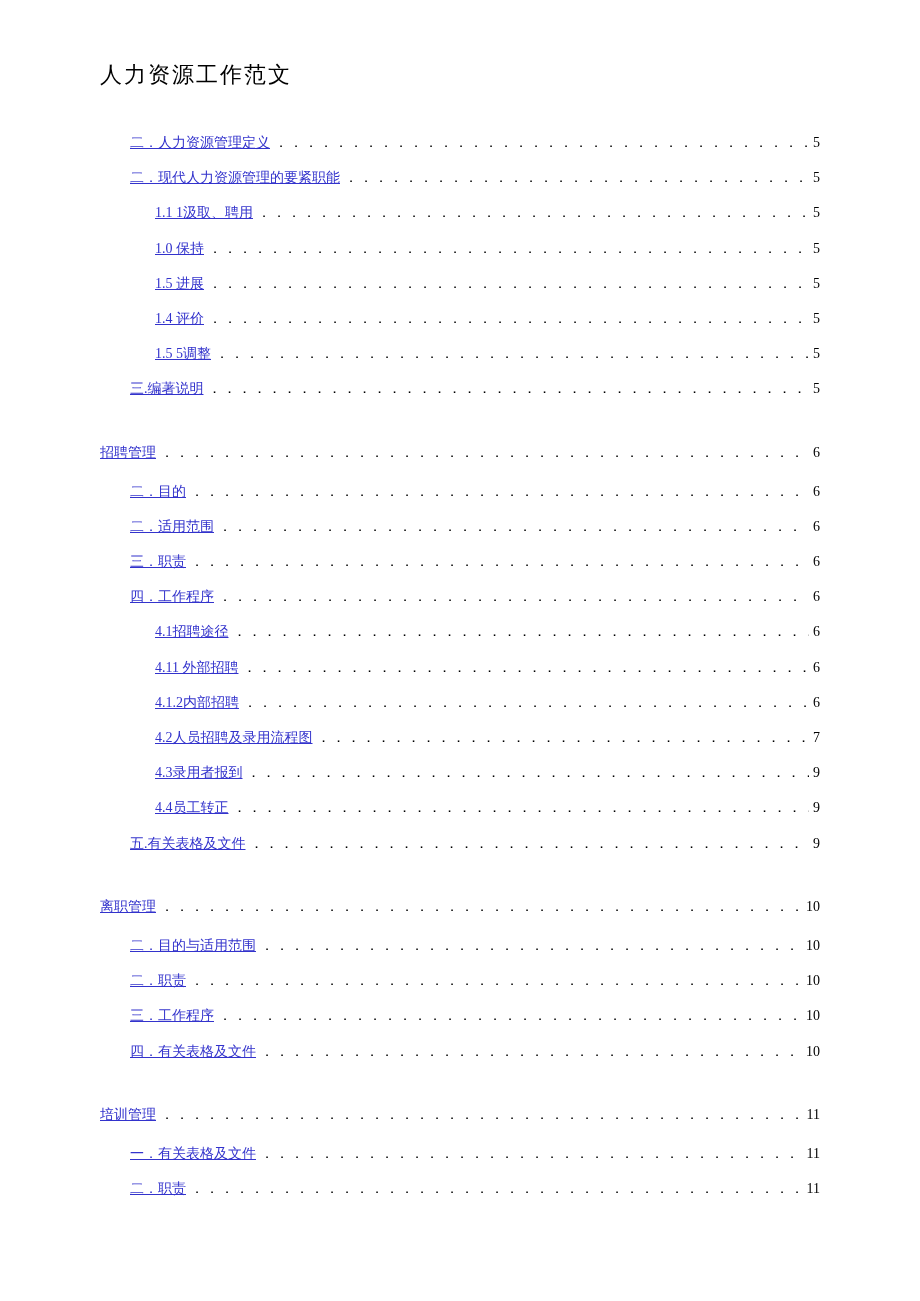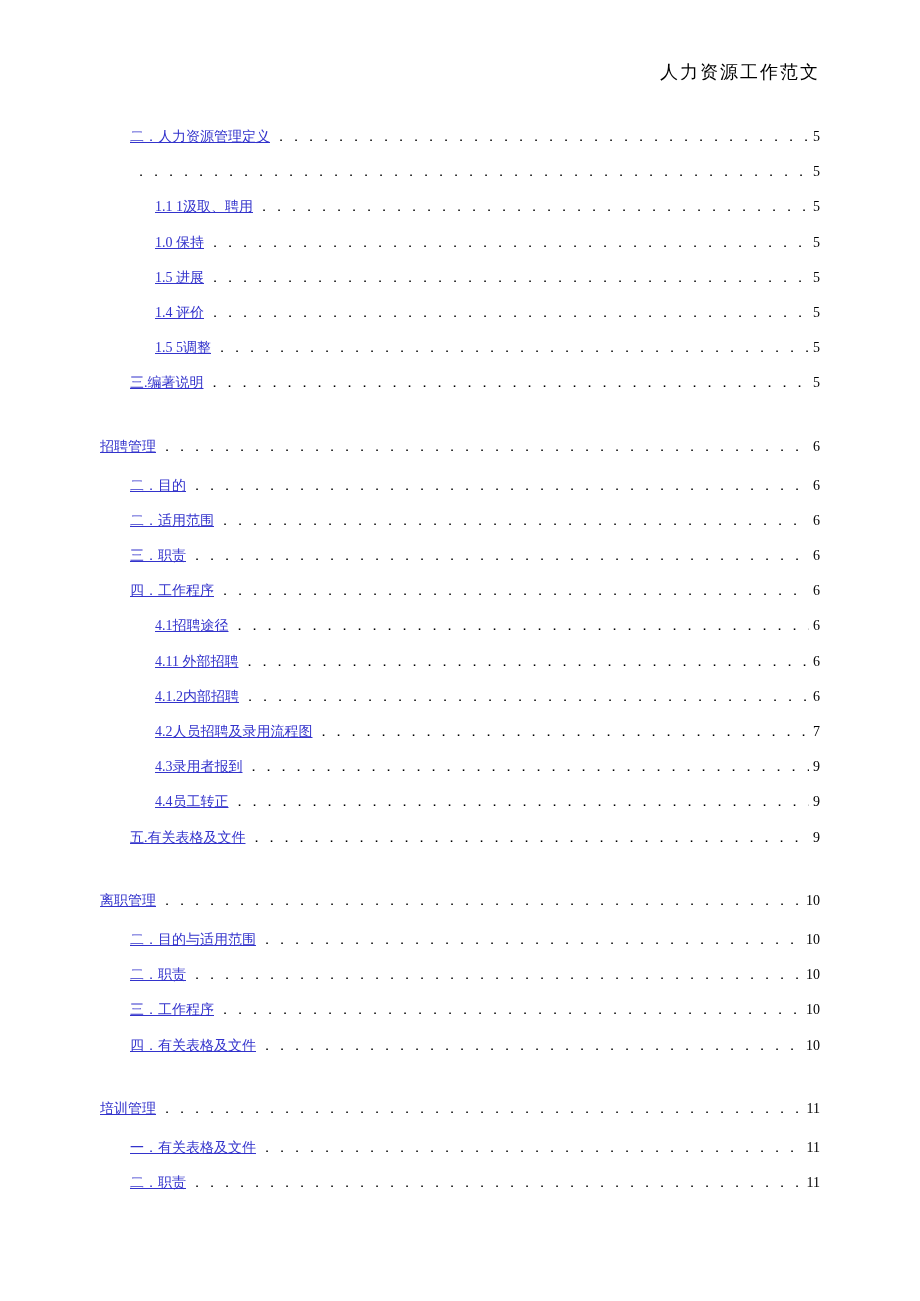--- a/index.html
+++ b/index.html
@@ -9,22 +9,22 @@
     }
     body {
       background: #ffffff;
       font-family: "SimSun", "宋体", serif;
       color: #000000;
       width: 920px;
       min-height: 1301px;
       padding: 60px 100px;
     }
     .page-title {
-      text-align: right;
-      font-size: 18px;
+      text-align: left;
+      font-size: 22px;
       font-weight: normal;
       margin-bottom: 40px;
       color: #000000;
       letter-spacing: 2px;
     }
     .toc-container {
       width: 100%;
       font-family: Liberation Serif, serif;
     }
     .toc-item {
@@ -75,20 +75,21 @@
 
 <h1 class="page-title">人力资源工作范文</h1>
 
 <div class="toc-container">
 <div class="toc-item indent-1">
       <span class="toc-link">二．人力资源管理定义</span>
       <span class="toc-dots">．．．．．．．．．．．．．．．．．．．．．．．．．．．．．．．．．．．．．．．．．．．．．．．．．．．．．．．．．．．．．．．．．．．．．．．．．．．．．．．．</span>
       <span class="toc-page">5</span>
     </div>
     <div class="toc-item indent-1">
+      <span class="toc-link">二．现代人力资源管理的要紧职能</span>
       <span class="toc-dots">．．．．．．．．．．．．．．．．．．．．．．．．．．．．．．．．．．．．．．．．．．．．．．．．．．．．．．．．．．．．．．．．．．．．．．．．．．．．．．．．</span>
       <span class="toc-page">5</span>
     </div>
     <div class="toc-item indent-2">
       <span class="toc-link">1.1 1汲取、聘用</span>
       <span class="toc-dots">．．．．．．．．．．．．．．．．．．．．．．．．．．．．．．．．．．．．．．．．．．．．．．．．．．．．．．．．．．．．．．．．．．．．．．．．．．．．．．．．</span>
       <span class="toc-page">5</span>
     </div>
     <div class="toc-item indent-2">
       <span class="toc-link">1.0    保持</span>

